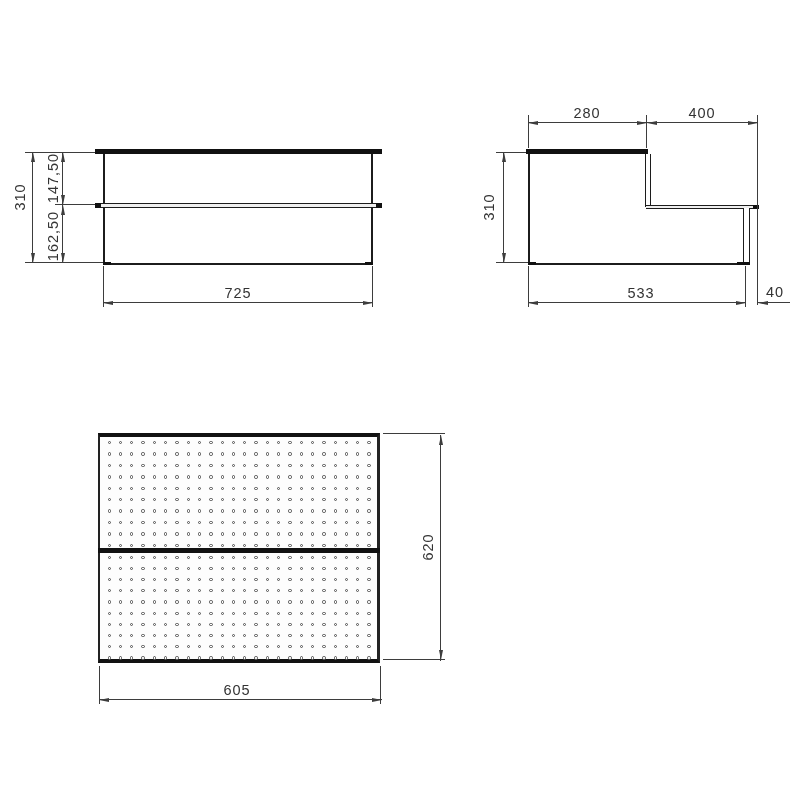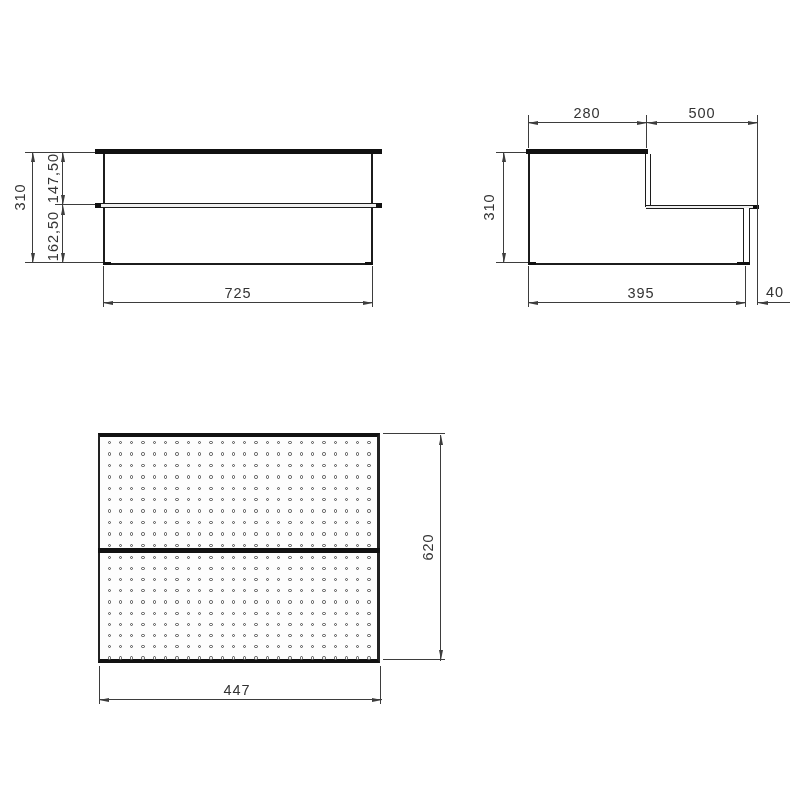--- a/index.html
+++ b/index.html
@@ -94,35 +94,35 @@
 
     <div class="ln" style="left:528px;top:115px;width:1px;height:33px;"></div>
     <div class="ln" style="left:646px;top:115px;width:1px;height:33px;"></div>
     <div class="ln" style="left:757px;top:115px;width:1px;height:190px;"></div>
     <div class="ln" style="left:528px;top:122px;width:230px;height:1px;"></div>
     <div class="ar l" style="left:528px;top:120.5px;"></div>
     <div class="ar r" style="left:636.5px;top:120.5px;"></div>
     <div class="ar l" style="left:647px;top:120.5px;"></div>
     <div class="ar r" style="left:748px;top:120.5px;"></div>
     <div class="dim-label" style="left:587px;top:113px;">280</div>
-    <div class="dim-label" style="left:702px;top:113px;">500</div>
+    <div class="dim-label" style="left:702px;top:113px;">400</div>
 
     <div class="ln" style="left:496px;top:152px;width:30px;height:1px;"></div>
     <div class="ln" style="left:496px;top:262px;width:32px;height:1px;"></div>
     <div class="ln" style="left:503px;top:152px;width:1px;height:111px;"></div>
     <div class="ar u" style="left:501.5px;top:152px;"></div>
     <div class="ar d" style="left:501.5px;top:253px;"></div>
     <div class="dim-label vert" style="left:489px;top:207px;">310</div>
 
     <div class="ln" style="left:528px;top:266px;width:1px;height:41px;"></div>
     <div class="ln" style="left:745px;top:266px;width:1px;height:41px;"></div>
     <div class="ln" style="left:528px;top:302px;width:218px;height:1px;"></div>
     <div class="ar l" style="left:528px;top:300.5px;"></div>
     <div class="ar r" style="left:736px;top:300.5px;"></div>
-    <div class="dim-label" style="left:641px;top:293px;">395</div>
+    <div class="dim-label" style="left:641px;top:293px;">533</div>
     <div class="ln" style="left:758px;top:302px;width:32px;height:1px;"></div>
     <div class="ar l" style="left:758px;top:300.5px;"></div>
     <div class="dim-label" style="left:775px;top:292px;">40</div>
   </div>
 
   <div>
     <div id="plan-rect"></div>
     <div id="dot-layer">
         <div class="dot" style="left: 107.5px; top: 441px;"></div>
         <div class="dot" style="left: 118.8px; top: 441px;"></div>
@@ -612,16 +612,16 @@
     <div class="ln" style="left:440px;top:435px;width:1px;height:226px;"></div>
     <div class="ar u" style="left:438.5px;top:435px;"></div>
     <div class="ar d" style="left:438.5px;top:650px;"></div>
     <div class="dim-label vert" style="left:428px;top:547px;">620</div>
 
     <div class="ln" style="left:99px;top:666px;width:1px;height:38px;"></div>
     <div class="ln" style="left:380px;top:666px;width:1px;height:38px;"></div>
     <div class="ln" style="left:99px;top:699px;width:283px;height:1px;"></div>
     <div class="ar l" style="left:99px;top:697.5px;"></div>
     <div class="ar r" style="left:372px;top:697.5px;"></div>
-    <div class="dim-label" style="left:237px;top:690px;">447</div>
+    <div class="dim-label" style="left:237px;top:690px;">605</div>
   </div>
 
 </div>
 
 </body></html>

